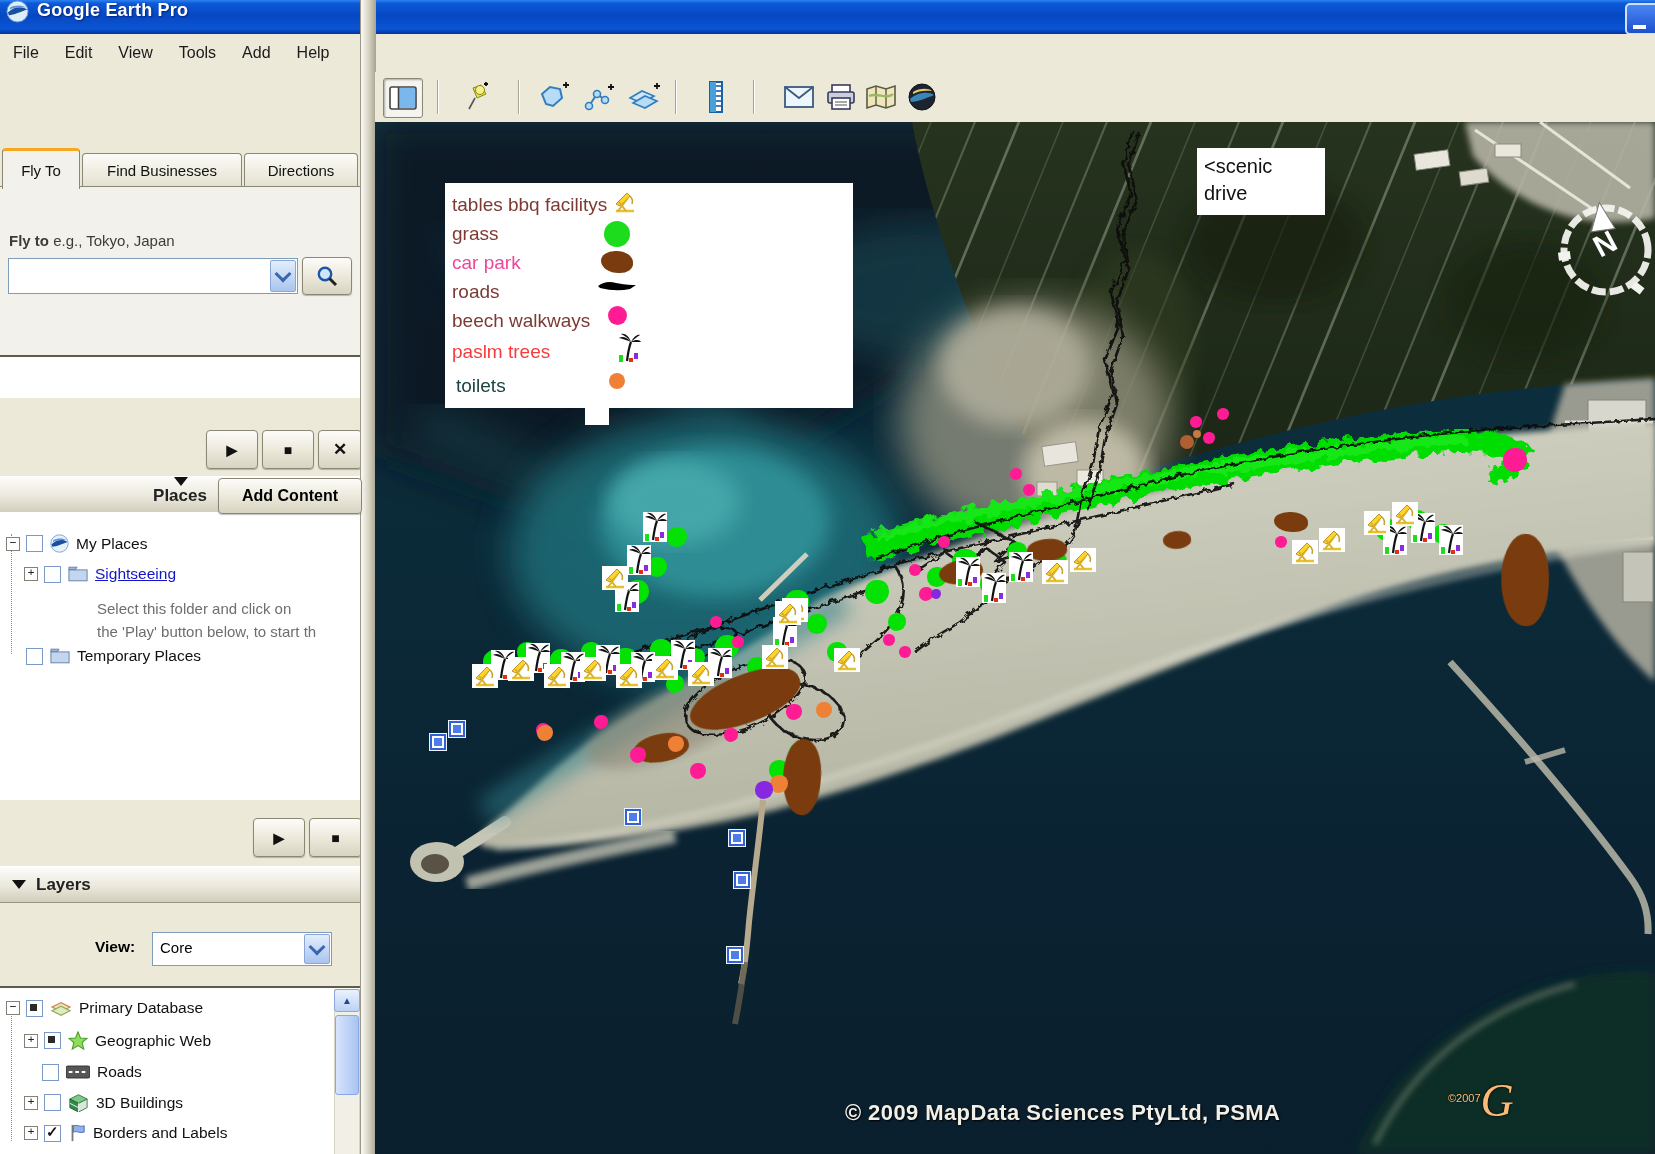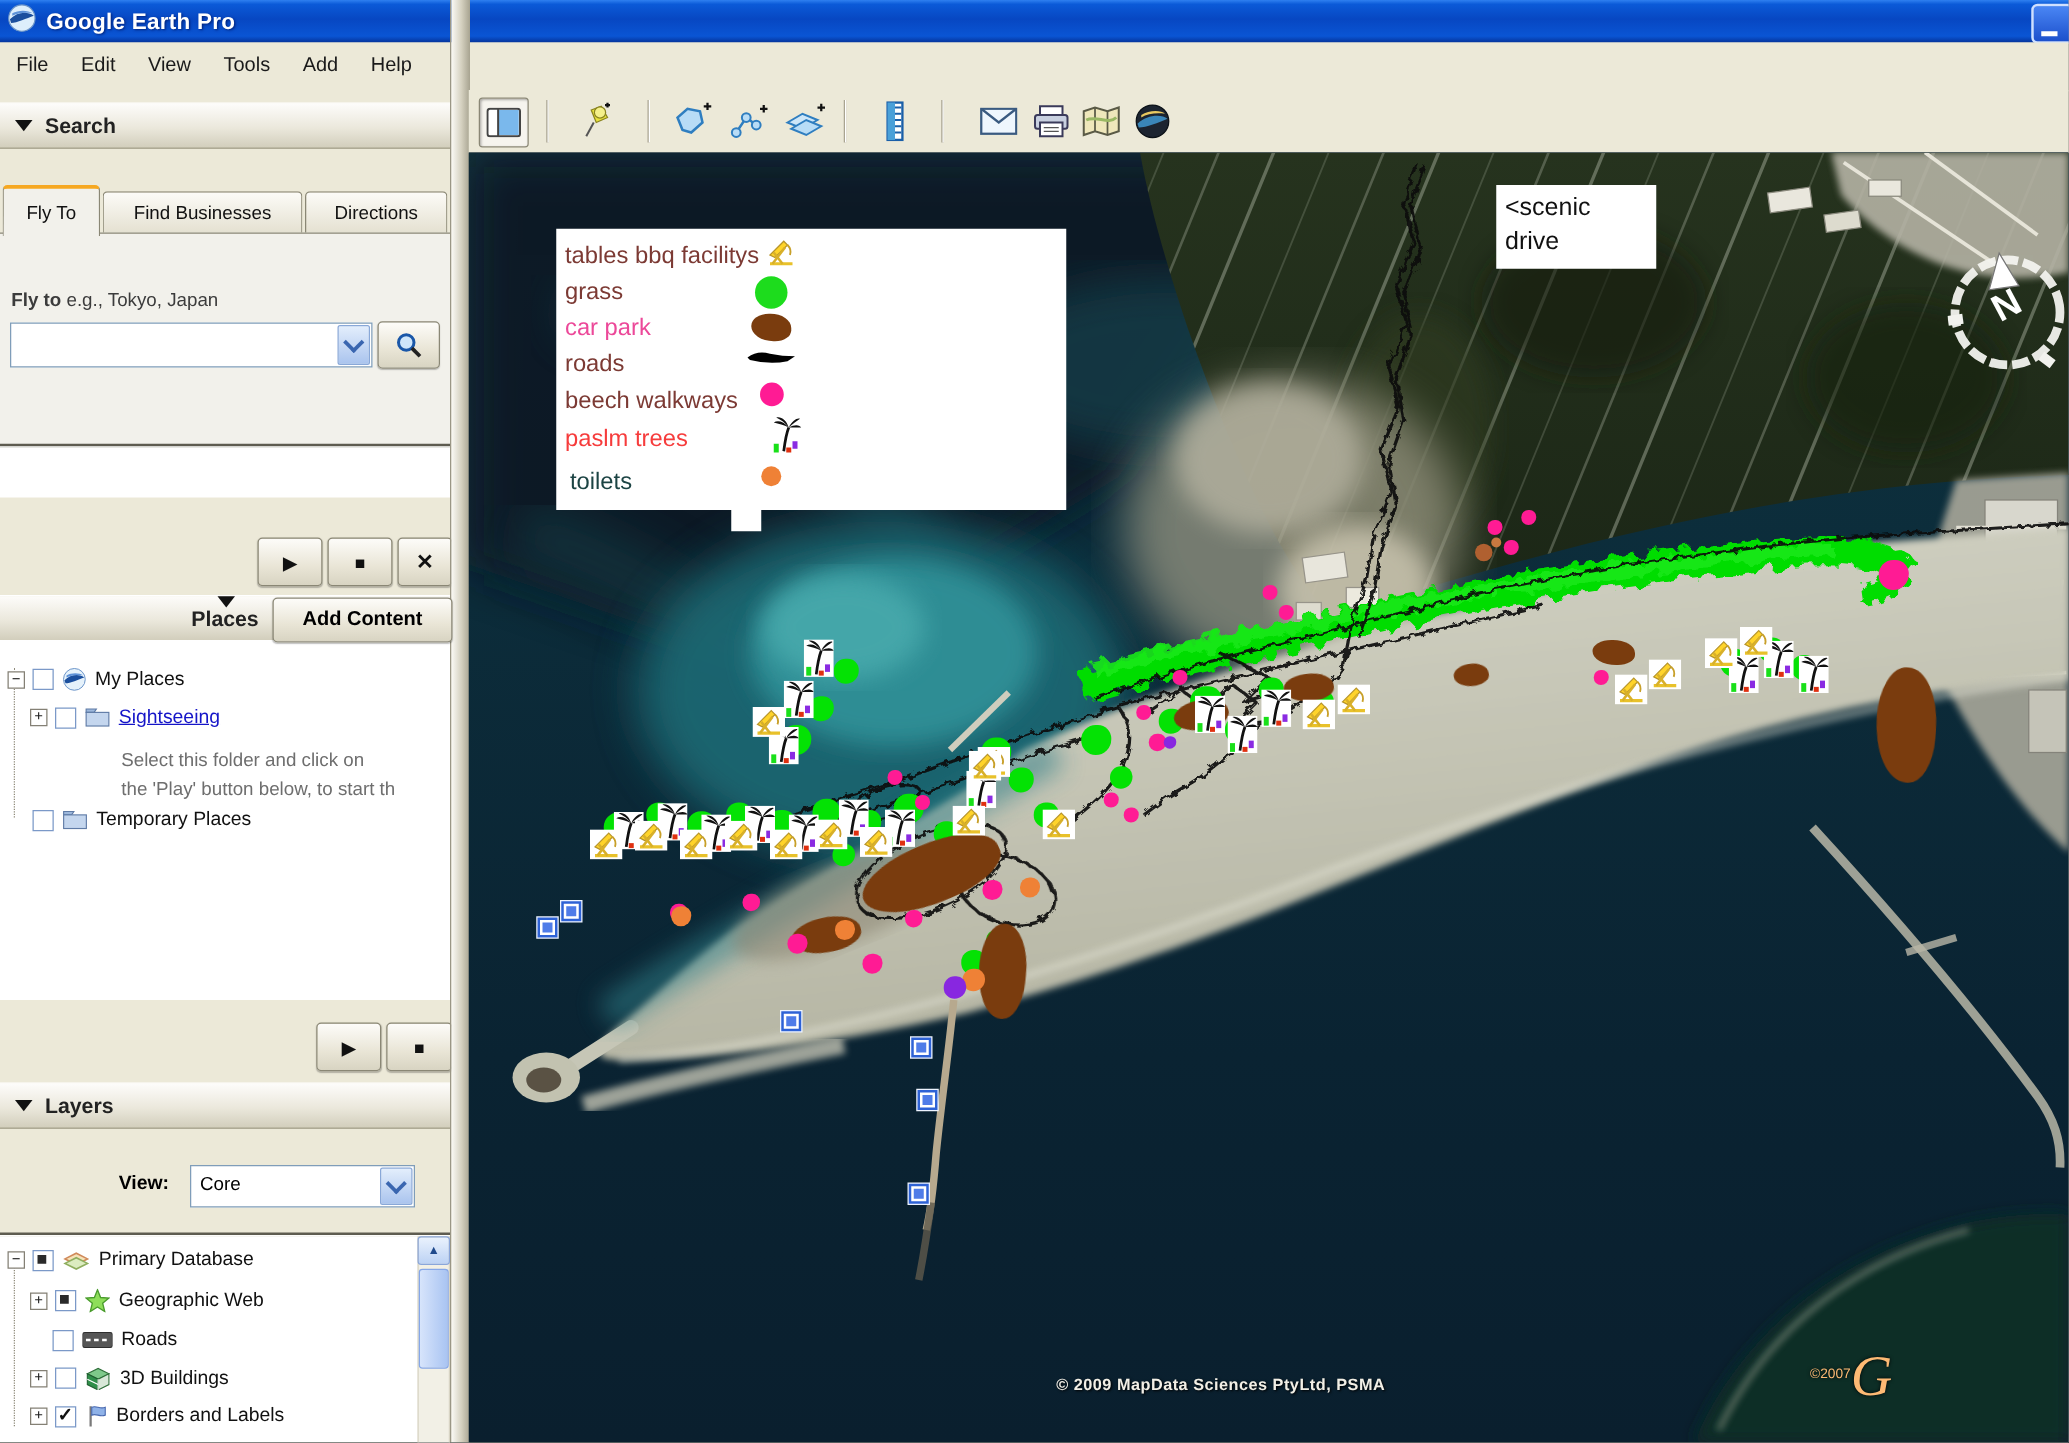--- a/index.html
+++ b/index.html
@@ -1,21 +1,21 @@
 <!DOCTYPE html>
 <html><head>
 <meta charset="utf-8">
 <style>
   html,body{margin:0;padding:0;background:#444;}
   #app{position:relative;width:1655px;height:1154px;overflow:hidden;
        font-family:"Liberation Sans",sans-serif;background:#ece9d8;}
   
   #titlebar{position:absolute;left:0;top:0;width:100%;height:34px;
     background:linear-gradient(180deg,#2f80f0 0%,#0b5ad8 10%,#0747c2 45%,#0a55d4 85%,#05339a 100%);
-    display:flex;align-items:center;}
+    display:flex;align-items:flex-start;}
   #titlebar .app-icon{margin-left:6px;}
   #titlebar .title{color:#fff;font-weight:bold;font-size:18px;margin-left:8px;
     text-shadow:1px 1px 2px #00227a;letter-spacing:.2px;}
   .min-btn{position:absolute;right:-4px;top:3px;width:30px;height:28px;border-radius:5px;
     background:linear-gradient(180deg,#4a86f4,#1c50cc);border:2px solid #cfe0ff;}
   .min-btn span{position:absolute;left:6px;bottom:4px;width:13px;height:4px;background:#fff;}
   
   #menubar{position:absolute;left:0;top:34px;width:100%;height:38px;background:#ece9d8;
     border-bottom:1px solid #aca899;display:flex;align-items:center;font-size:16px;color:#1a1a1a;}
   #menubar .mi{padding:6px 13px;}
@@ -78,21 +78,21 @@
   .mk-carpark{border-radius:46% 54% 42% 58%;filter:blur(.4px);}
   .mk-handle{width:12px;height:12px;background:#fff;border:2px solid #2e62d6;box-shadow:0 0 0 1px #eef4ff;}
   .mk-handle i{position:absolute;left:2px;top:2px;width:8px;height:8px;background:#4f7ce8;}
   
   #legend{position:absolute;left:70px;top:61px;width:408px;height:225px;background:#fff;z-index:5;}
   #legend-notch{position:absolute;left:210px;top:286px;width:24px;height:17px;background:#fff;z-index:5;}
   .legend-row{position:absolute;left:7px;height:29px;display:flex;align-items:center;font-size:19px;}
   .legend-swatch{position:absolute;left:150px;width:44px;display:flex;align-items:center;justify-content:center;}
   #scenic{position:absolute;left:822px;top:26px;width:128px;height:67px;background:#fff;z-index:5;
     font-size:20px;color:#111;line-height:27px;padding:5px 0 0 7px;box-sizing:border-box;}
-  #copyright{position:absolute;left:470px;top:978px;color:#f2efe6;font-weight:bold;font-size:13px;
+  #copyright{position:absolute;left:470px;top:978px;color:#f2efe6;font-weight:bold;font-size:22px;
     text-shadow:1px 1px 2px #000;letter-spacing:.4px;z-index:4;}
   #watermark{position:absolute;left:1073px;top:952px;color:#fdba74;z-index:4;text-shadow:0 0 3px #000;}
   #watermark .yr{font-size:11px;vertical-align:14px;}
   #watermark .g{font-family:"Liberation Serif",serif;font-size:46px;font-style:italic;}
   #compass{position:absolute;left:1183px;top:78px;z-index:4;}
 </style>
 </head>
 <body>
 
 <div id="app">
@@ -115,24 +115,20 @@
     <span class="mi">File</span>
     <span class="mi">Edit</span>
     <span class="mi">View</span>
     <span class="mi">Tools</span>
     <span class="mi">Add</span>
     <span class="mi">Help</span>
   </div>
 
   <div id="sidebar">
 
-    <div class="panel-header" style="top:10px;">
-      <span class="tri"></span>
-      <span>Search</span>
-    </div>
     <div class="tab active" style="left:2px;top:76px;width:76px;height:38px;">
         <span>Fly To</span>
       </div>
     <div class="tab" style="left:82px;top:81px;width:158px;height:33px;">
         <span>Find Businesses</span>
       </div>
     <div class="tab" style="left:244px;top:81px;width:112px;height:33px;justify-content:center;">
         <span>Directions</span>
       </div>
     <div id="flyto-pane" style="top:114px;height:169px;"></div>

